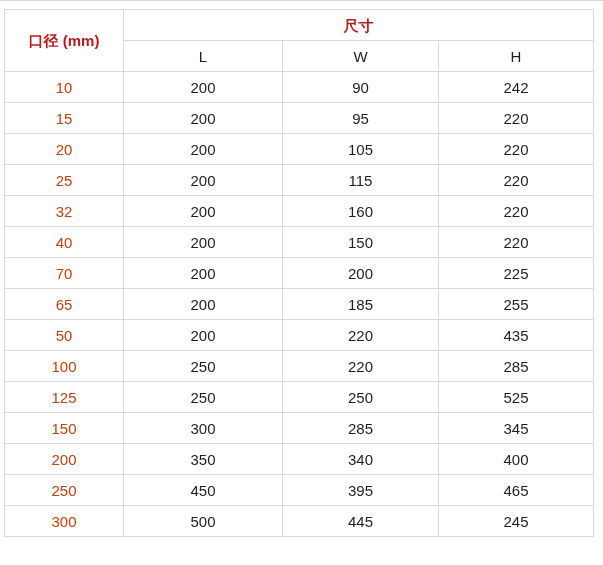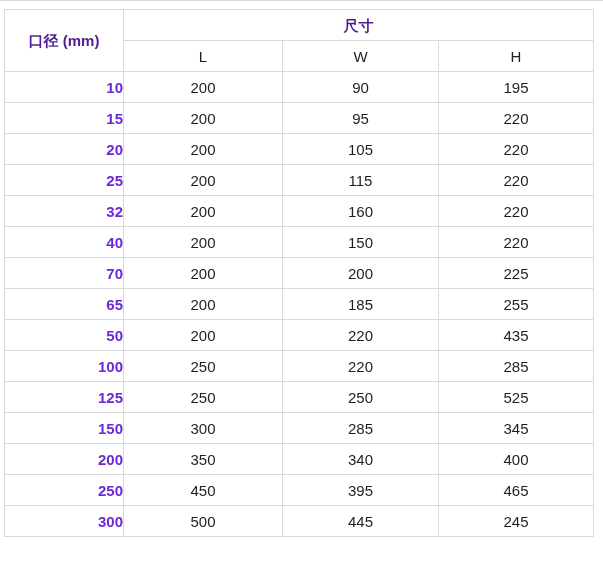--- a/index.html
+++ b/index.html
@@ -42,30 +42,29 @@
     height: 31px;
     padding: 0;
     font-size: 15px;
     line-height: 1;
     color: #1f1f1f;
     font-weight: 400;
   }
   .spec-table th.corner,
   .spec-table th.group {
     font-weight: 700;
-    color: #4c1d95;
+    color: #b91c1c;
   }
   .spec-table th.sub {
     font-weight: 400;
     color: #1f1f1f;
   }
   .spec-table td.dia {
-    font-weight: 700;
-    color: #6d28d9;
-    text-align: right;
+    font-weight: 400;
+    color: #c2410c;
   }
 </style>
 </head>
 <body>
 
 <div class="page">
   <div class="top-rule"></div>
 
   <table class="spec-table">
     <colgroup>
@@ -83,21 +82,21 @@
         <th class="sub">L</th>
         <th class="sub">W</th>
         <th class="sub">H</th>
       </tr>
     </thead>
     <tbody>
       <tr>
         <td class="dia">10</td>
         <td>200</td>
         <td>90</td>
-        <td>195</td>
+        <td>242</td>
       </tr>
       <tr>
         <td class="dia">15</td>
         <td>200</td>
         <td>95</td>
         <td>220</td>
       </tr>
       <tr>
         <td class="dia">20</td>
         <td>200</td>

